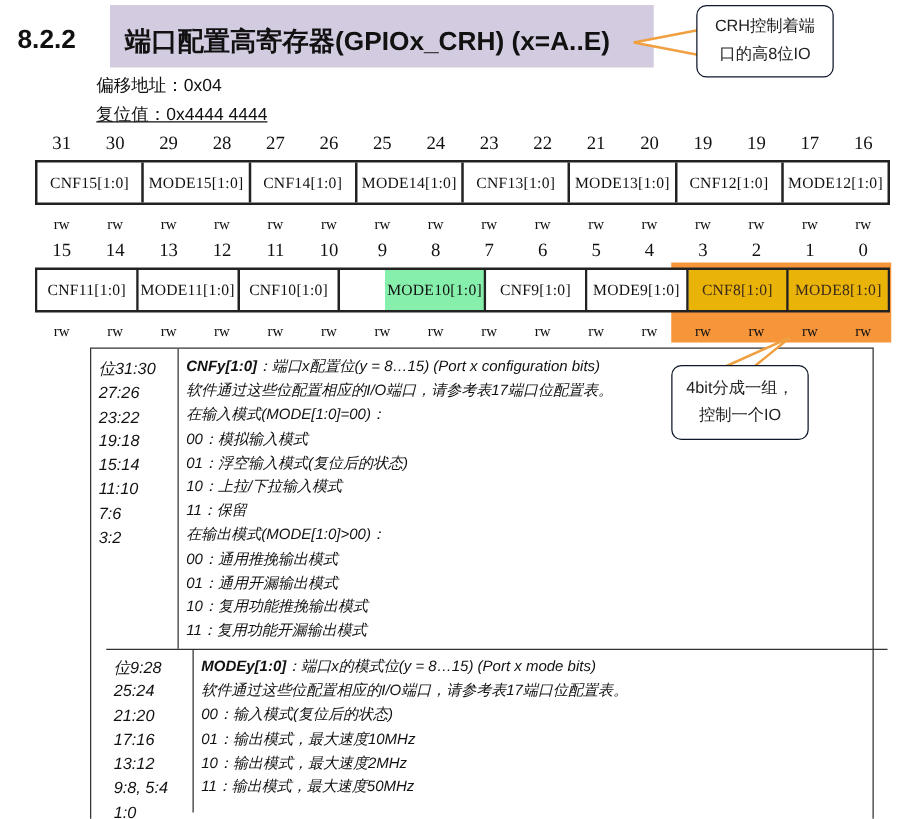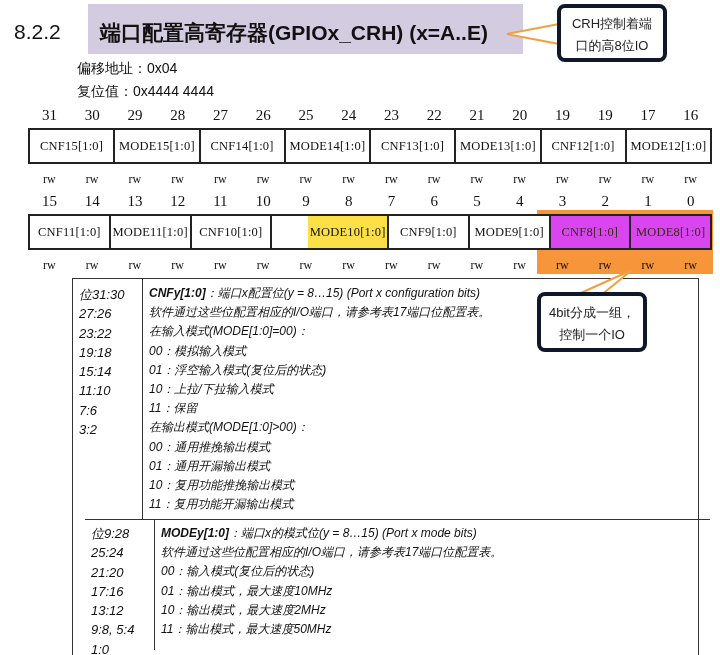--- a/index.html
+++ b/index.html
@@ -1,36 +1,36 @@
 <!DOCTYPE html>
 <html><head>
 <meta charset="utf-8">
 <style>
   html, body { margin:0; padding:0; background:#ffffff; }
   body { width:720px; height:655px; position:relative; overflow:hidden;
          font-family:"Liberation Sans", "DejaVu Sans", sans-serif; color:#111; }
   .abs { position:absolute; }
-  .sec-num { left:14px; top:20px; font-size:21px; font-weight:normal; }
+  .sec-num { left:14px; top:20px; font-size:21px; font-weight:bold; }
   .title-box { left:88px; top:4px; width:435px; height:50px; background:#d3cbe0; }
   .title-text { left:100px; top:19px; font-size:21px; font-weight:bold; white-space:nowrap; }
-  .callout { border:4px solid #0f172a; border-radius:8px; background:#fff; font-size:13px;
+  .callout { border:1px solid #0f172a; border-radius:8px; background:#fff; font-size:13px;
              line-height:22px; text-align:center; color:#222; box-sizing:border-box; }
   .callout1 { left:557px; top:4px; width:110px; height:58px; padding-top:5px; }
   .callout2 { left:537px; top:292px; width:110px; height:60px; padding-top:6px; }
   .sub { left:77px; font-size:14px; }
-  .sub1 { top:60px; } .sub2 { top:83px; }
+  .sub1 { top:60px; } .sub2 { top:83px;text-decoration:underline; }
   .bitnums, .rwrow { display:flex; left:28px; width:684px; }
   .bitnums div, .rwrow div { width:42.75px; text-align:center; font-family:"Liberation Serif","DejaVu Serif",serif; }
   .bitnums div { font-size:15px; }
   .rwrow div { font-size:12px; }
   .regrow { display:flex; left:28px; width:684px; height:36px; border:2px solid #222; box-sizing:border-box; background:#fff; }
   .regcell { flex:1; border-right:2px solid #222; display:flex; align-items:center; justify-content:center;
              font-family:"Liberation Serif","DejaVu Serif",serif; font-size:12.5px; letter-spacing:0.2px; }
   .regcell:last-child { border-right:none; }
-  .regcell.hl { background:#d946ef; color:#3a2a1a; }
+  .regcell.hl { background:#eab308; color:#3a2a1a; }
   .hl-bg { left:537px; top:210px; width:176px; height:64px; background:#f7953b; }
   .table { left:72px; top:278px; width:627px; height:390px; border:1.5px solid #333; box-sizing:border-box;font-style:italic; }
   .t-left { left:0; width:69px; border-right:1.5px solid #333; }
   .t-row1 { top:0; height:240px; }
   .t-row2 { top:240px; height:130px; border-top:1.5px solid #333; width:625px; }
   .bits { position:absolute; left:6px; top:6px; font-size:13px; line-height:19.3px; }
   .desc { position:absolute; left:76px; top:5px; font-size:12px; line-height:19.2px; white-space:nowrap; }
   .desc b { font-weight:bold; }
 </style>
 </head>
@@ -115,21 +115,21 @@
   <div>4</div>
   <div>3</div>
   <div>2</div>
   <div>1</div>
   <div>0</div>
 </div>
 <div class="abs regrow" style="top:214px;background:transparent;">
   <div class="regcell" style="background:#fff;">CNF11[1:0]</div>
   <div class="regcell" style="background:#fff;text-align:right;">MODE11[1:0]</div>
   <div class="regcell" style="background:#fff;">CNF10[1:0]</div>
-  <div class="regcell" style="background:#fde047;margin-left:36px;">MODE10[1:0]</div>
+  <div class="regcell" style="background:#86efac;margin-left:36px;">MODE10[1:0]</div>
   <div class="regcell" style="background:#fff;">CNF9[1:0]</div>
   <div class="regcell" style="background:#fff;">MODE9[1:0]</div>
   <div class="regcell hl">CNF8[1:0]</div>
   <div class="regcell hl">MODE8[1:0]</div>
 </div>
 <div class="abs rwrow" style="top:258px;">
   <div>rw</div>
   <div>rw</div>
   <div>rw</div>
   <div>rw</div>

